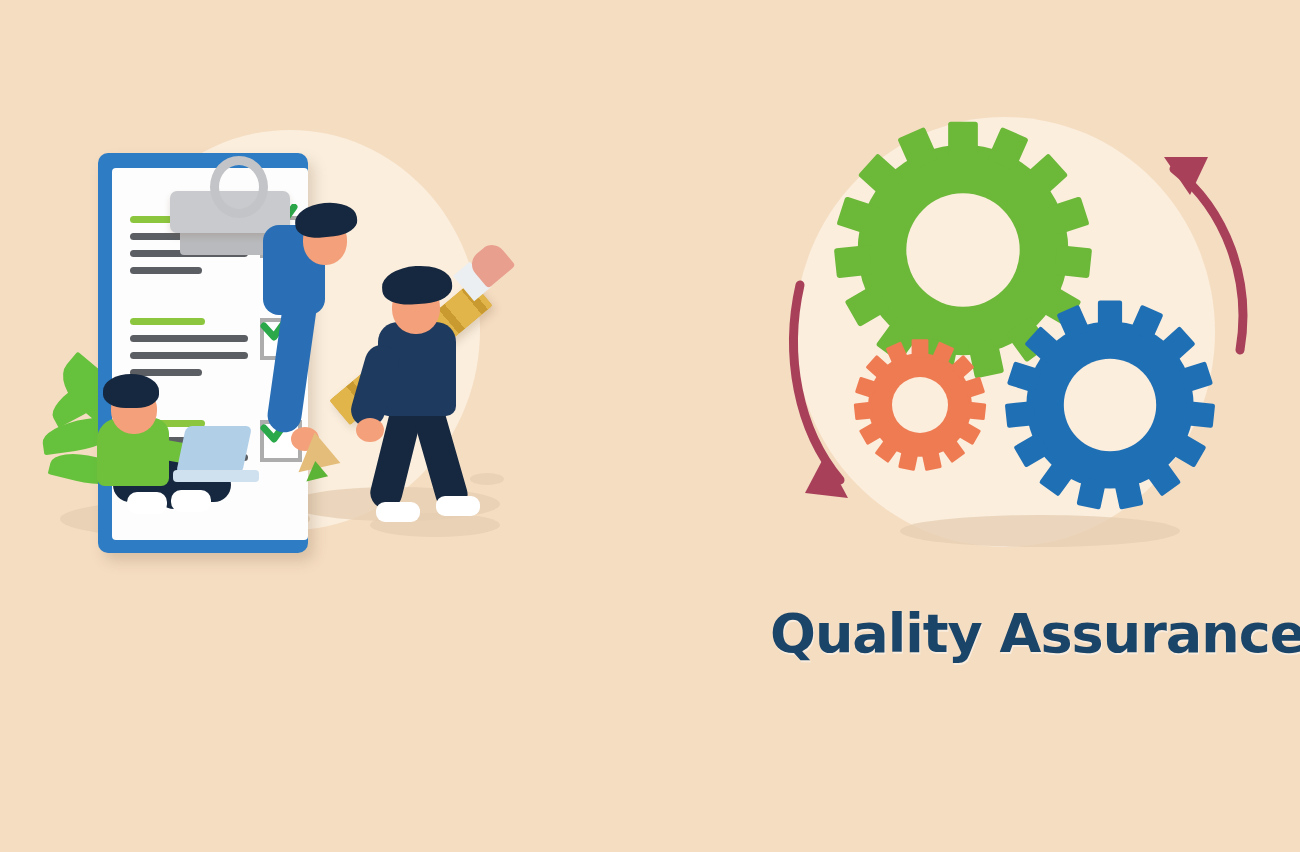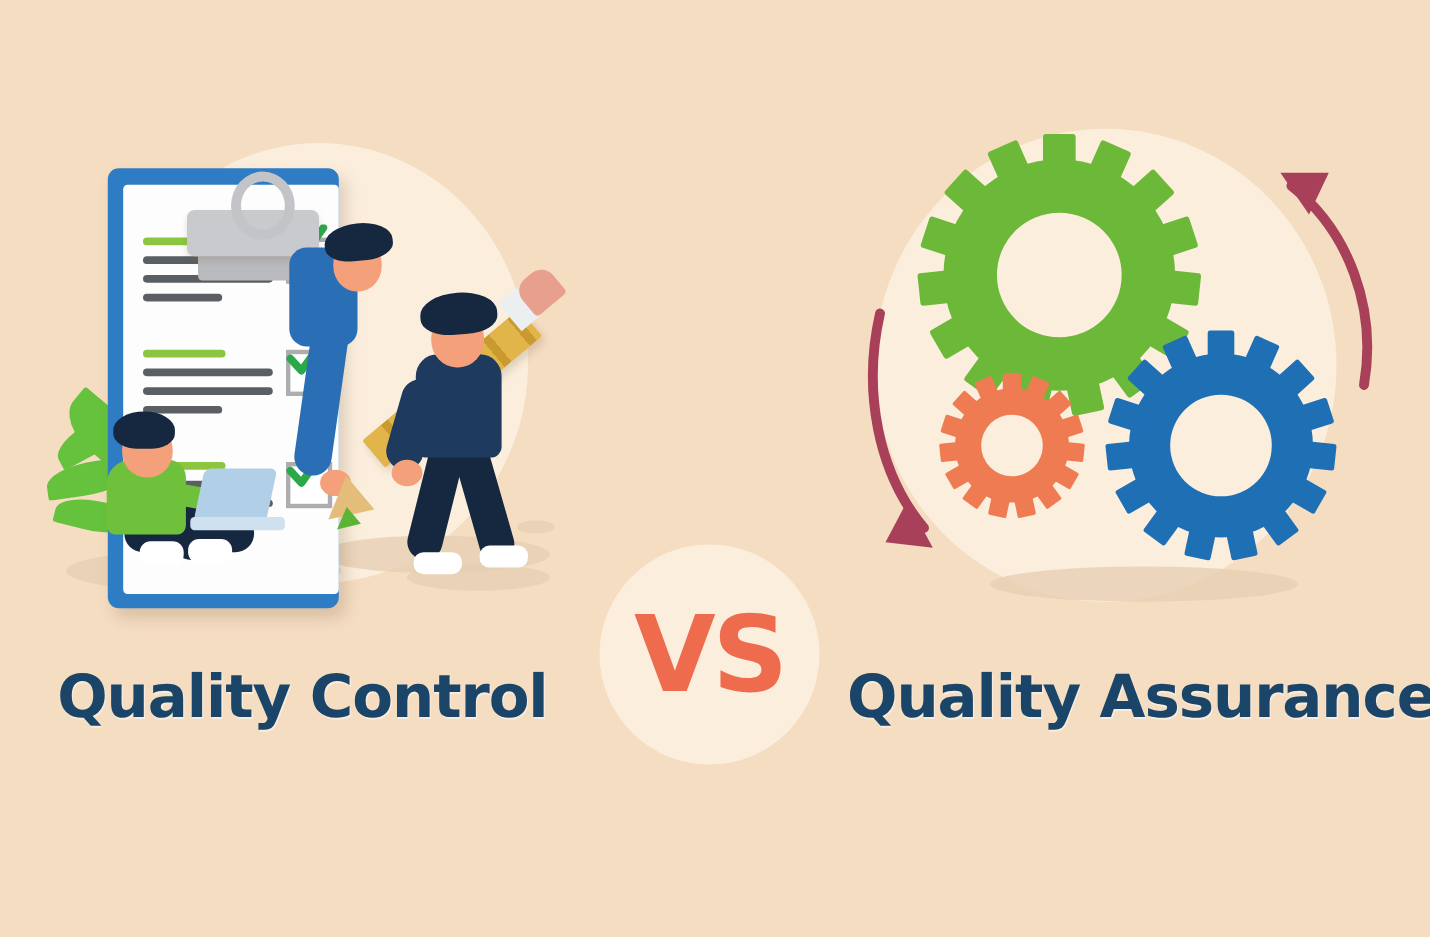--- a/index.html
+++ b/index.html
@@ -155,23 +155,20 @@
       <div class="limb" style="left:36px;top:232px;width:44px;height:20px;background:#fff;border-radius:9px;"></div>
       <div class="limb" style="left:96px;top:226px;width:44px;height:20px;background:#fff;border-radius:9px;"></div>
       <div class="limb" style="left:38px;top:52px;width:78px;height:94px;background:#1f3a5f;border-radius:20px 20px 10px 10px;"></div>
       <div class="limb" style="left:18px;top:74px;width:34px;height:84px;background:#1f3a5f;border-radius:17px;transform:rotate(16deg);"></div>
       <div class="limb" style="left:16px;top:148px;width:28px;height:24px;background:#f4a07a;border-radius:50%;"></div>
       <div class="face" style="left:52px;top:12px;width:48px;height:52px;"></div>
       <div class="hair" style="left:42px;top:-4px;width:70px;height:38px;transform:rotate(-4deg);"></div>
     </div>
   </div>
 
-  <div id="vs-badge">
-    <span id="vs-text">VS</span>
-  </div>
 
   <div id="right-scene">
     <div class="backdrop" id="right-backdrop"></div>
     <div class="ground" style="left:130px;top:420px;width:280px;height:32px;"></div>
 
     <svg style="position:absolute;left:0;top:0;width:500px;height:470px;" viewBox="0 0 500 470">
       <path d="M30 190 C 14 260, 28 335, 70 385" stroke="#a8405a" stroke-width="9" fill="none" stroke-linecap="round"></path>
       <path d="M55 360 L78 403 L35 398 Z" fill="#a8405a"></path>
       <path d="M470 255 C 482 185, 456 115, 404 74" stroke="#a8405a" stroke-width="9" fill="none" stroke-linecap="round"></path>
       <path d="M420 100 L394 62 L438 62 Z" fill="#a8405a"></path>
@@ -249,16 +246,15 @@
           <use href="#go" transform="rotate(264)"></use>
             <use href="#go" transform="rotate(288)"></use>
           <use href="#go" transform="rotate(312)"></use>
             <use href="#go" transform="rotate(336)"></use>
         </g>
         <circle r="40" fill="#fbeedd"></circle>
       </g>
     </svg>
   </div>
 
-  <div class="title" id="title-left">Quality Control</div>
   <div class="title" id="title-right">Quality Assurance</div>
 
 </div>
 
 </body></html>

